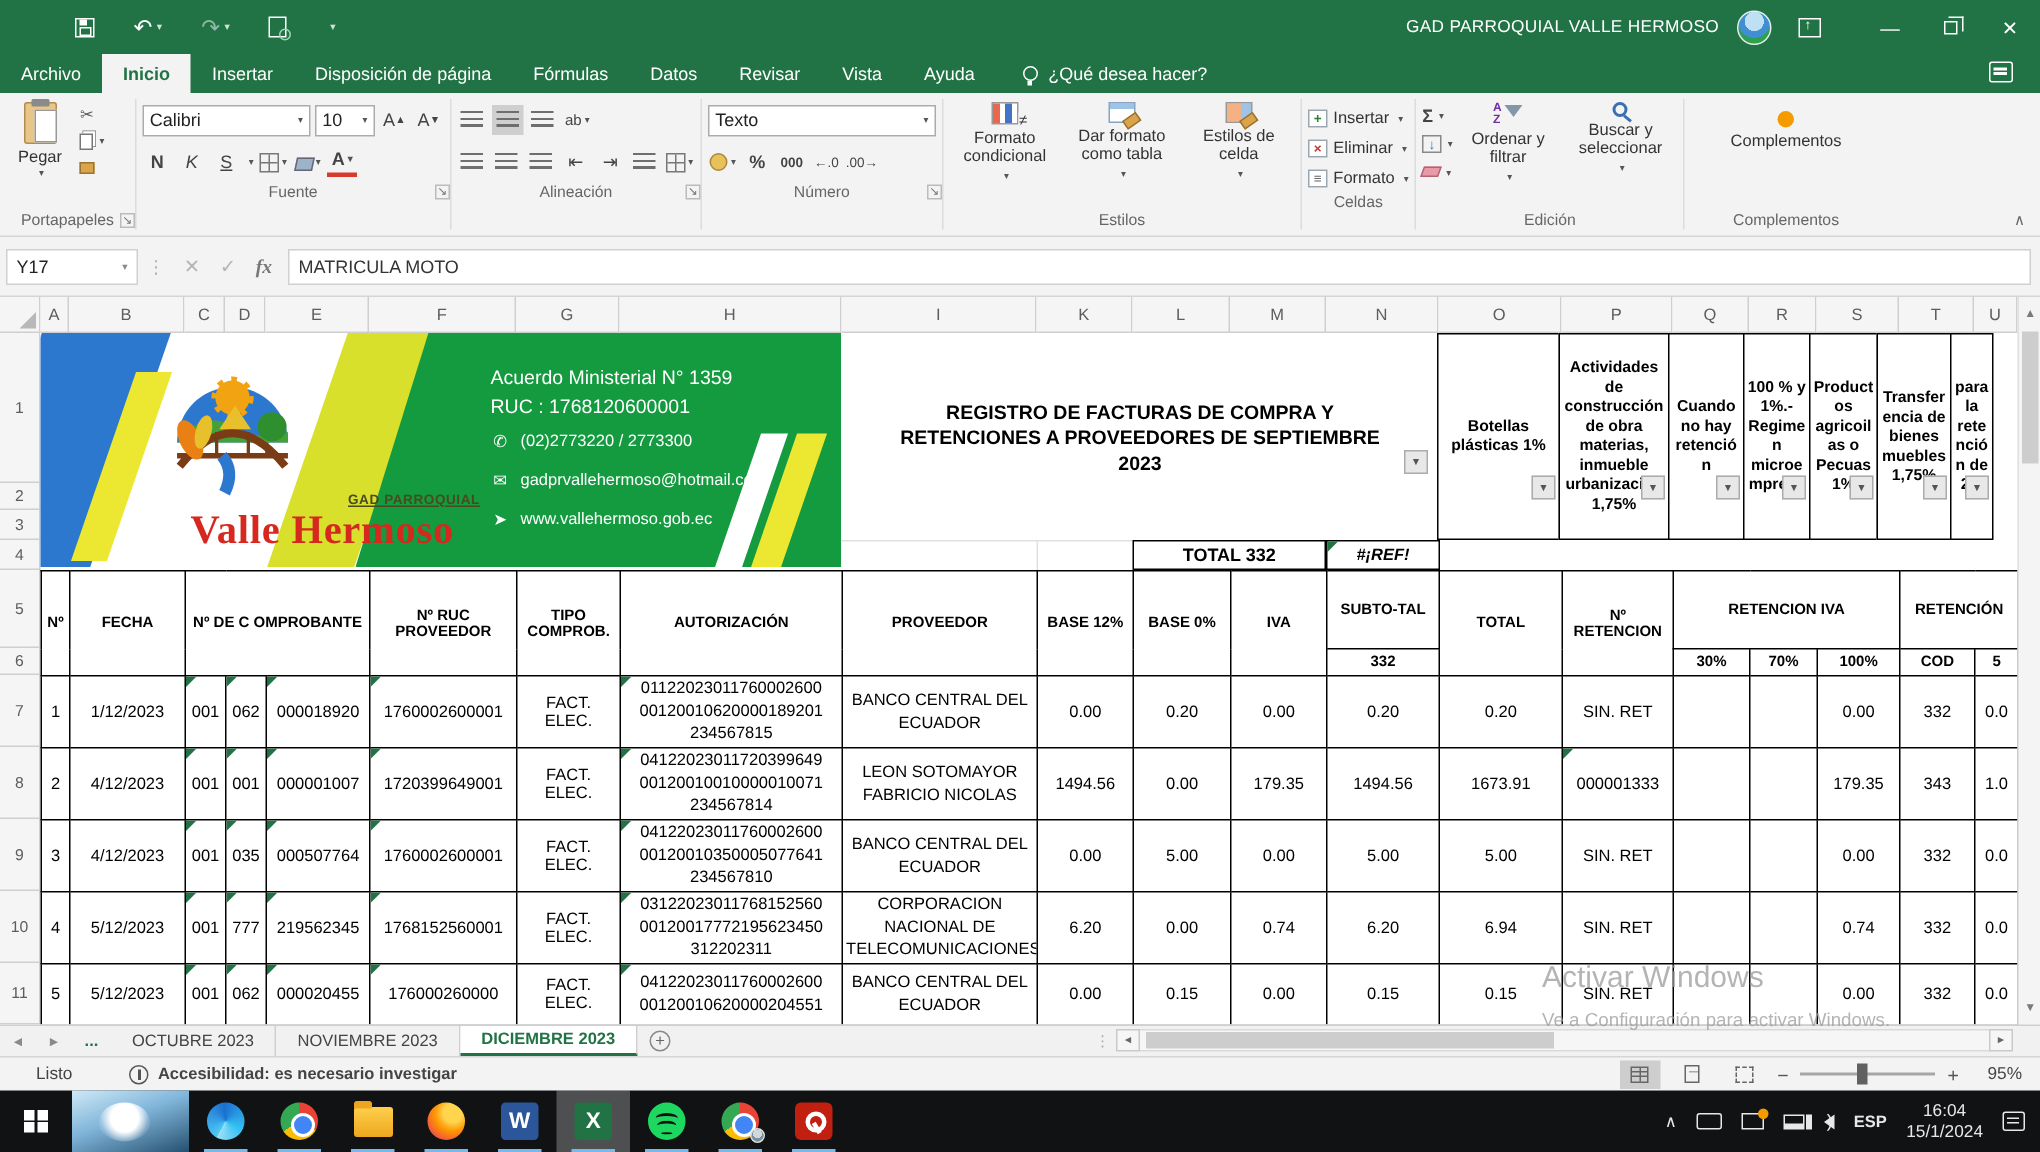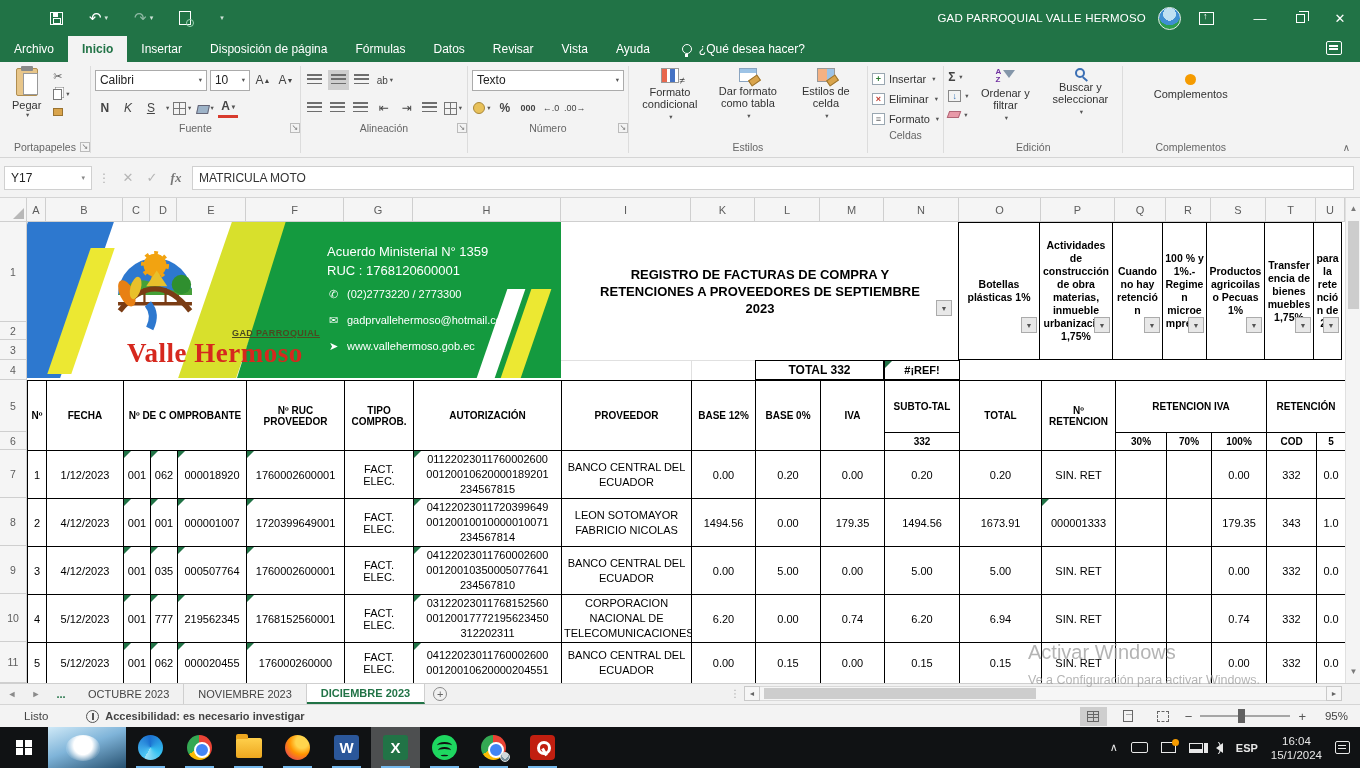--- a/index.html
+++ b/index.html
@@ -152,21 +152,21 @@
   .fcell .dd-btn { right:2px; bottom:26px; }
   #codes-row { position:absolute; left:959px; top:162px; height:20px; display:flex; }
   .code-cell { height:20px; border:1px solid #000; margin-left:-1px; background:#fff; font-weight:bold;
     font-size:11px; display:flex; align-items:center; justify-content:center; overflow:hidden; }
   #r4grid { position:absolute; left:561px; top:162px; width:194px; height:20px;
     border-top:1px solid #e0e0e0; }
   #r4grid span { position:absolute; top:0; bottom:0; width:1px; background:#e0e0e0; }
   #total-cell { position:absolute; left:755px; top:162px; width:129px; height:20px; border:1px solid #000;
     font-weight:bold; font-size:12px; display:flex; align-items:center; justify-content:center; background:#fff; }
   #ref-cell { position:absolute; left:884px; top:162px; width:76px; height:20px; border:1px solid #000;
-    font-weight:bold; font-size:11px; display:flex; align-items:center; justify-content:center; background:#fff; }
+    font-weight:bold; font-size:11px; display:flex; align-items:center; justify-content:center; background:#fff;font-style:italic; }
   .tri { position:absolute; top:0; left:0; width:0; height:0; border-top:7px solid #217346; border-right:7px solid transparent; }
 
   
   #main-table { position:absolute; left:27px; top:182px; width:1318px; border-collapse:collapse; table-layout:fixed; background:#fff; }
   #main-table th, #main-table td { border:1px solid #000; overflow:hidden; position:relative; padding:0 2px; }
   #main-table thead th { font-weight:bold; font-size:10px; text-align:center; vertical-align:middle; line-height:11px; }
   #main-table td { font-size:11px; text-align:center; vertical-align:middle; color:#000; }
   td.c-left { text-align:left; }
   td.c-right { text-align:right; padding-right:4px; }
   td.c-aut { text-align:left; vertical-align:top; font-size:10.5px; line-height:15px; white-space:pre-line; padding-top:1px; }
@@ -640,21 +640,21 @@
           <span class="dd-btn">▼</span>
         </div>
         <div class="fcell" style="width: 51px;">
           <span>Cuando no hay retención</span>
           <span class="dd-btn">▼</span>
         </div>
         <div class="fcell" style="width: 45px;">
           <span>100 % y 1%.- Regimen microempresa</span>
           <span class="dd-btn">▼</span>
         </div>
-        <div class="fcell" style="width: 59px;">
+        <div class="fcell" style="width: 46px;">
           <span>Productos agricoilas o Pecuas 1%</span>
           <span class="dd-btn">▼</span>
         </div>
         <div class="fcell" style="width: 50px;">
           <span>Transferencia de bienes muebles 1,75%</span>
           <span class="dd-btn">▼</span>
         </div>
         <div class="fcell" style="width: 29px;">
           <span>para la retención de 2,7</span>
           <span class="dd-btn">▼</span>

